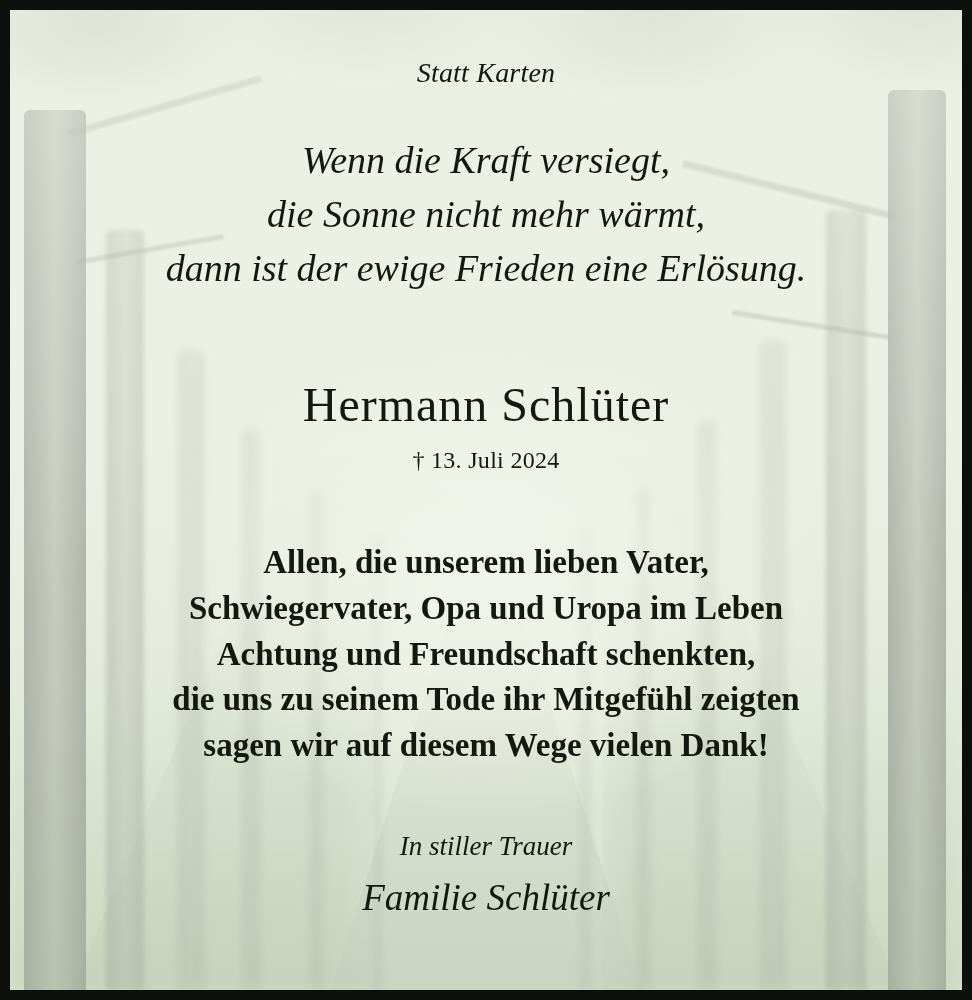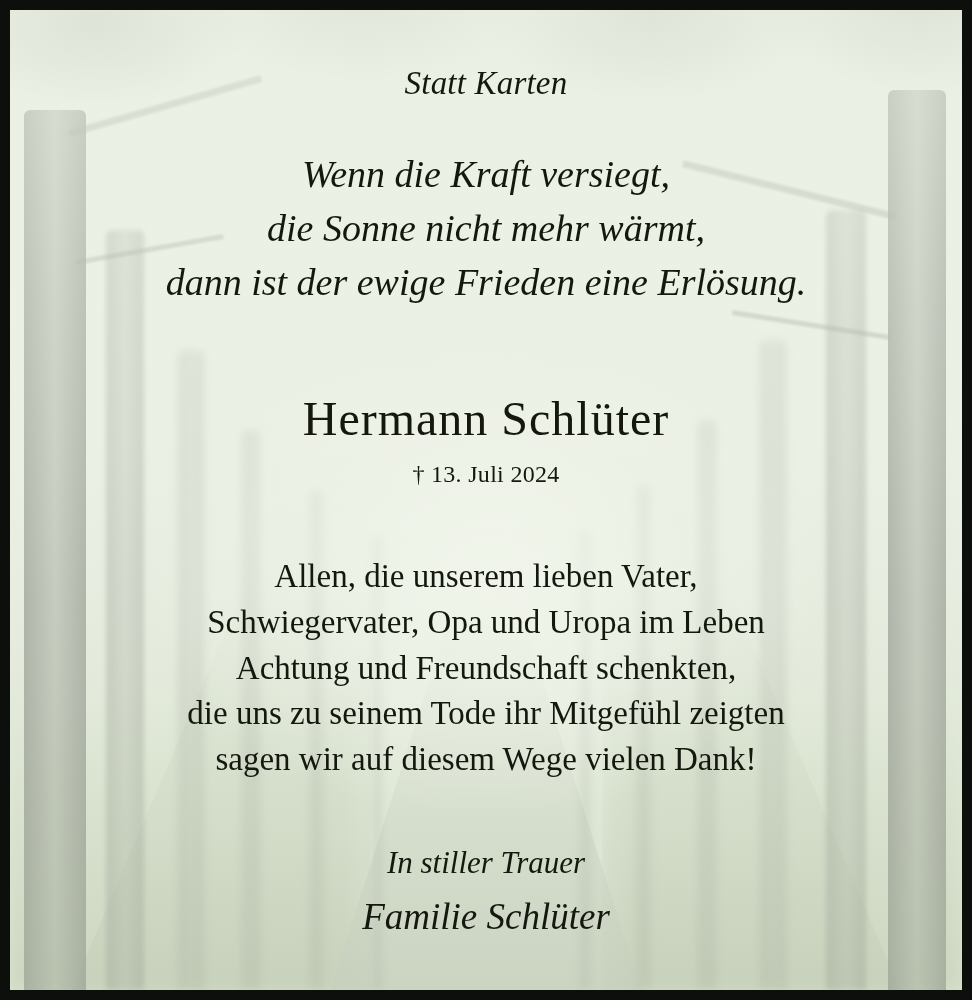--- a/index.html
+++ b/index.html
@@ -117,23 +117,23 @@
     position: relative;
     z-index: 5;
     height: 100%;
     box-sizing: border-box;
     padding: 46px 30px 24px;
     text-align: center;
     color: #14180f;
   }
   .motto {
     font-style: italic;
-    font-size: 33px;
+    font-size: 28px;
     line-height: 1.2;
-    margin: 8px 0 14px;
+    margin: 0 0 14px;
     letter-spacing: .2px;
   }
   .verse {
     font-style: italic;
     font-size: 38px;
     line-height: 1.42;
     margin: 44px 0 0;
   }
   .verse div { white-space: nowrap; }
   .name {
@@ -146,24 +146,24 @@
   .dates {
     font-size: 24px;
     margin: 18px 0 0;
     letter-spacing: .3px;
   }
   .thanks {
     font-size: 33px;
     line-height: 1.38;
     margin: 66px 0 0;
   }
-  .thanks div { white-space: nowrap; }
+  .thanks div { white-space: nowrap; font-weight: bold; }
   .closing {
     font-style: italic;
-    font-size: 31px;
+    font-size: 27px;
     margin: 62px 0 0;
     line-height: 1.25;
   }
   .family {
     font-style: italic;
     font-size: 37px;
     margin: 12px 0 0;
     line-height: 1.2;
   }
 </style>

